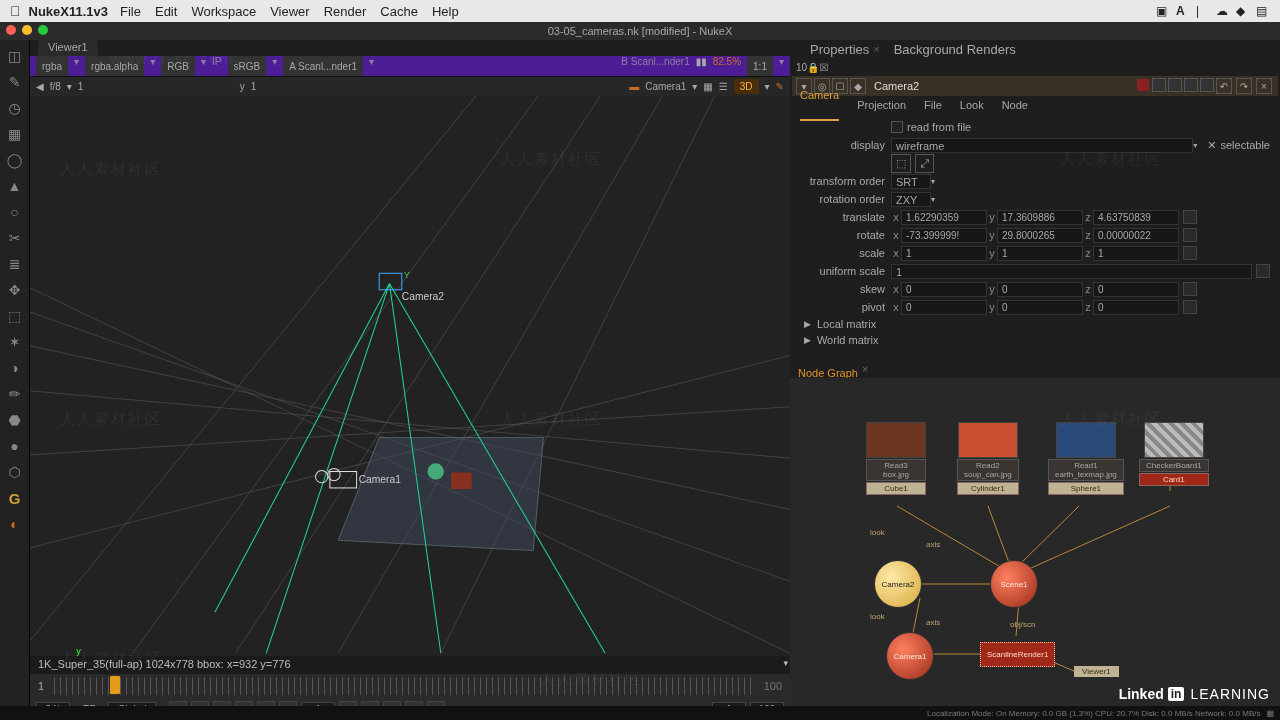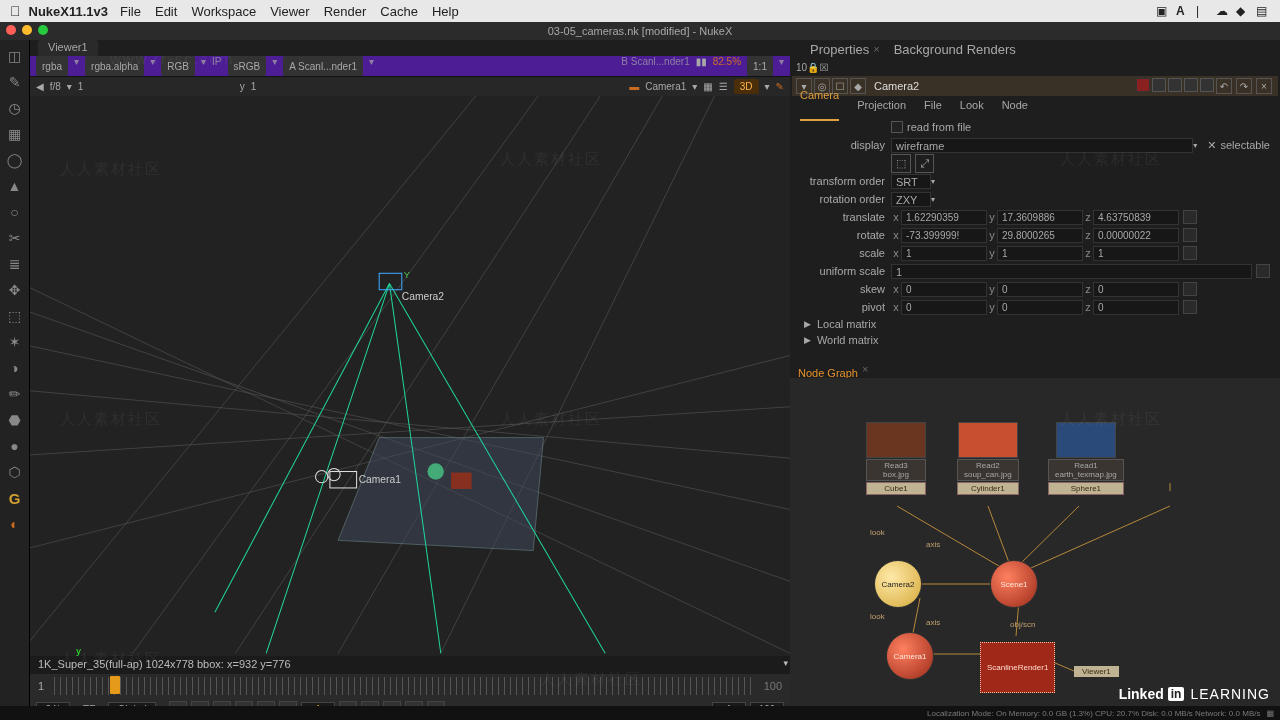--- a/index.html
+++ b/index.html
@@ -67,21 +67,21 @@
 .ng-tab .lab { color:#e5912a; font-size:11px;margin-top:8px; }
 .ng-tab .x { opacity:.5; margin-left:4px; }
 .node-graph { flex:1; background:#282828; position:relative; overflow:hidden; }
 .ng-node { position:absolute; font-size:9px; text-align:center; }
 .ng-thumb { width:60px; height:36px; background:#888; border:1px solid #444; margin:0 auto; }
 .ng-lbl { background:#3a3530; border:1px solid #555; padding:1px 6px; margin-top:1px; font-size:8px; }
 .ng-lbl2 { background:#bfb394; color:#3a2a10; border:1px solid #866; padding:1px 6px; font-size:8px; margin-top:1px; }
 .ng-circle { width:48px; height:48px; border-radius:50%; border:1px solid #333; display:flex; align-items:center; justify-content:center; font-size:8px; color:#222; }
 .ng-c-yellow { background:radial-gradient(circle at 35% 35%,#ffe9a8,#d4a838); }
 .ng-c-red { background:radial-gradient(circle at 35% 35%,#ff8060,#9a2a18); color:#ffe8d8; }
-.ng-rect { background:#a02818; color:#ffd8c8; padding:20px 6px; font-size:8px; border:1px dotted #ffc0a0; }
+.ng-rect { background:#a02818; color:#ffd8c8; padding:7px 6px; font-size:8px; border:1px dotted #ffc0a0; }
 .ng-vlabel { background:#bfb394; color:#3a2a10; padding:1px 8px; font-size:8px; }
 .node-graph .edge { position:absolute; inset:0; width:100%; height:100%; pointer-events:none; }
 .node-graph .etxt { position:absolute; font-size:8px; color:#c0a070; }
 .footer { position:absolute; bottom:0; right:0; left:0; height:14px; background:#111; color:#7a7a7a; font-size:8px; display:flex; align-items:center; padding:0 6px; justify-content:flex-end; gap:6px; }
 .linkedin { position:absolute; right:10px; bottom:18px; color:#fff; font-size:14px; font-weight:bold; display:flex; align-items:center; gap:4px; }
 .linkedin .in { background:#fff; color:#222; padding:0 3px; border-radius:2px; font-size:12px; }
 .linkedin .learn { font-weight:300; letter-spacing:1px; margin-left:2px; }
 .wm { position:absolute; font-size:15px; color:rgba(255,255,255,.06); letter-spacing:2px; pointer-events:none; }
 </style>
 </head>
@@ -444,20 +444,25 @@
       <div class="ng-node" style="left:167px;top:44px">
           <div class="ng-thumb" style="background:#c85030"></div>
           <div class="ng-lbl"><span>Read2</span><br><span>soup_can.jpg</span></div>
           <div class="ng-lbl2">Cylinder1</div>
         </div>
       <div class="ng-node" style="left:258px;top:44px">
           <div class="ng-thumb" style="background:#2a4a7a"></div>
           <div class="ng-lbl"><span>Read1</span><br><span>earth_texmap.jpg</span></div>
           <div class="ng-lbl2">Sphere1</div>
         </div>
+      <div class="ng-node" style="left:349px;top:44px">
+          <div class="ng-thumb" style="background:repeating-linear-gradient(45deg,#888 0 4px,#bbb 4px 8px)"></div>
+          <div class="ng-lbl"><span>CheckerBoard1</span></div>
+          <div class="ng-lbl2" style="background:#a02818;color:#ffd8c8">Card1</div>
+        </div>
 
       <div class="ng-node" style="left:84px;top:182px">
           <div class="ng-circle ng-c-yellow">Camera2</div>
         </div>
       <div class="ng-node" style="left:200px;top:182px">
           <div class="ng-circle ng-c-red">Scene1</div>
         </div>
       <div class="ng-node" style="left:96px;top:254px">
           <div class="ng-circle ng-c-red">Camera1</div>
         </div>

